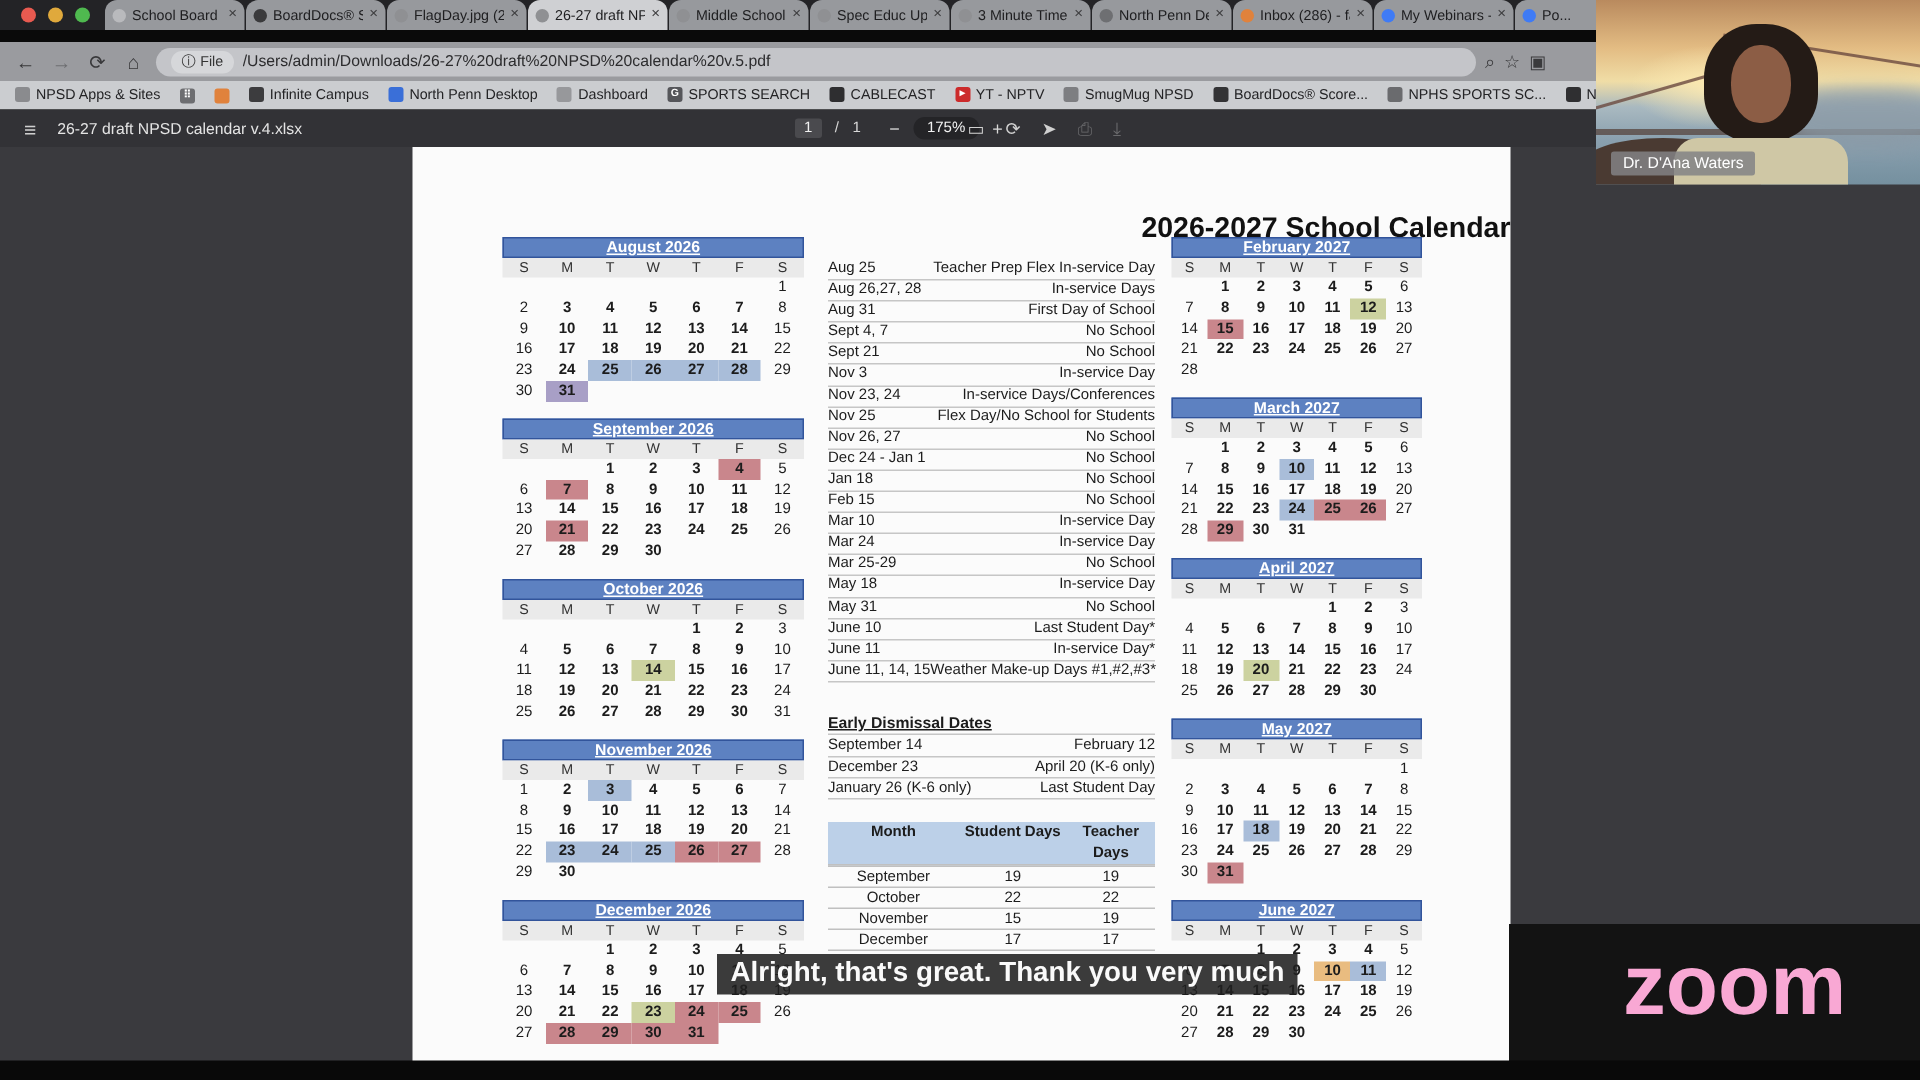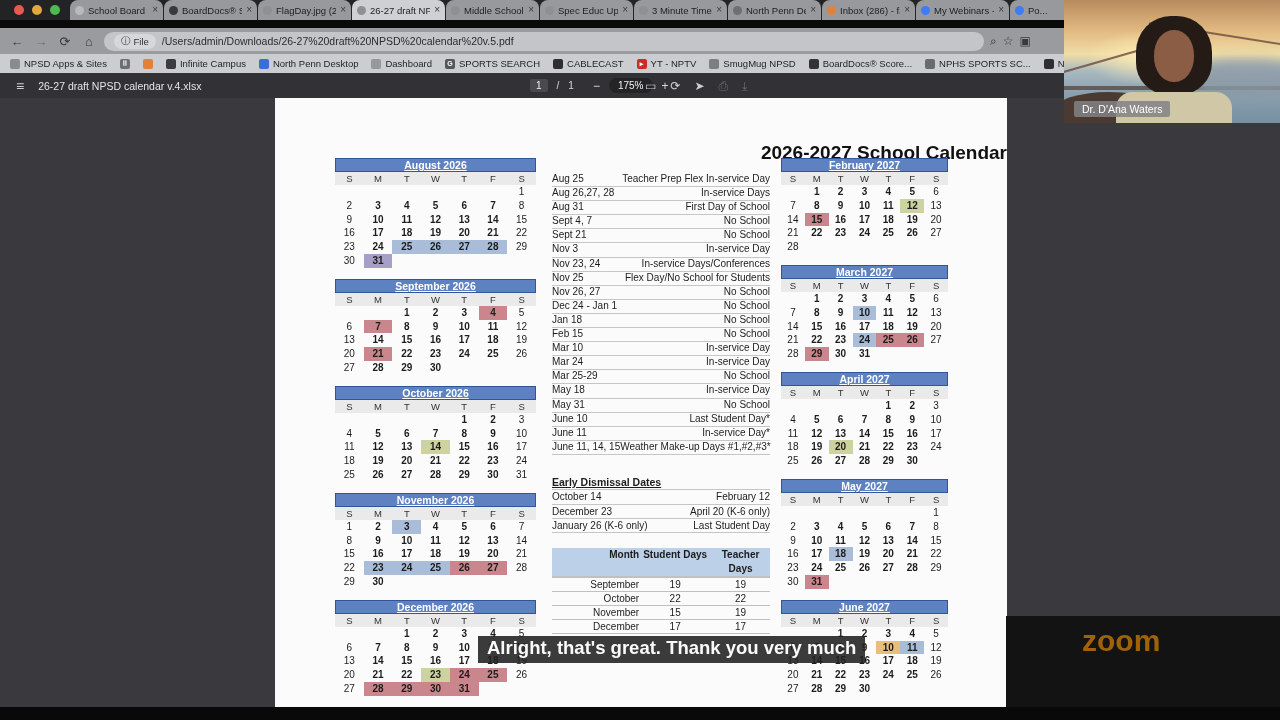--- a/index.html
+++ b/index.html
@@ -23,21 +23,21 @@
   .navic { font-size:13px; color:#38383a; width:18px; text-align:center; }
   .navic.dim { opacity:.45; }
   #addressbar { height:19px; flex:0 0 auto; width:880px; background:#c4c5c9; border-radius:11px;
                 display:flex; align-items:center; padding:0 10px; gap:6px; }
   .chip { background:#d6d7da; border-radius:9px; font-size:9.5px; color:#333; padding:1px 7px; display:flex; gap:3px; align-items:center; }
   #url { font-size:10.5px; color:#2c2c2e; white-space:nowrap; overflow:hidden; }
   .barright { font-size:12px; color:#3a3a3c; }
 
   #bookmarksbar { position:absolute; left:0; top:54px; width:1280px; height:19px; background:#cbcdd0;
                   display:flex; align-items:center; gap:13px; padding:0 10px; overflow:hidden; }
-  .bm { display:flex; align-items:flex-end; gap:4px; flex:0 0 auto; }
+  .bm { display:flex; align-items:flex-start; gap:4px; flex:0 0 auto; }
   .bm .bmic { width:10px; height:10px; border-radius:2px; font-size:7px; color:#fff; text-align:center; line-height:10px; font-weight:bold; }
   .bm .bmlabel { font-size:9.5px; color:#242426; white-space:nowrap; }
 
   
   #pdfbar { position:absolute; left:0; top:73px; width:1280px; height:25px; background:#323236;
             display:flex; align-items:center; color:#dedede; }
   #pdfbar .hmb { font-size:14px; padding:0 14px 0 16px; color:#cfcfcf; }
   #pdftitle { font-size:10.5px; color:#e4e4e4; }
   #pdfcenter { position:absolute; left:530px; display:flex; align-items:center; gap:9px; }
   .pagebox { background:#4a4a4e; border-radius:2px; font-size:10px; padding:1px 6px; color:#f0f0f0; }
@@ -73,30 +73,30 @@
   #events { margin-top:9px; }
   .evrow { display:flex; justify-content:space-between; border-bottom:1px solid #c6c6c6;
            font-size:10px; line-height:12.6px; padding-bottom:0.5px; }
   .evrow .ed { white-space:nowrap; }
   .evrow .et { text-align:right; white-space:nowrap; }
   #dismissal { margin-top:21px; }
   #dismissal .dhead { font-size:10.5px; font-weight:bold; text-decoration:underline; border-bottom:1px solid #c6c6c6; line-height:13.5px;}
   .disrow { display:flex; justify-content:space-between; border-bottom:1px solid #c6c6c6; font-size:10px; line-height:13.2px; }
   #daystable { margin-top:15px; }
   .trow { display:flex; border-bottom:1px solid #c0c0c0; font-size:10px; line-height:13.2px; }
-  .trow .c1 { width:40%; text-align:right; }
+  .trow .c1 { width:40%; text-align:center; }
   .trow .c2 { width:33%; text-align:center; }
   .trow .c3 { width:27%; text-align:center; }
   .trow.thead { background:#bcd0e8; font-weight:bold; line-height:13.8px; }
 
   
   #caption { position:absolute; left:478px; top:636px; background:rgba(32,32,32,.88); color:#fafafa;
              font-size:18.5px; font-weight:bold; padding:1px 9px 4px; white-space:nowrap; z-index:30; }
   #wmbox { position:absolute; left:1006px; top:616px; width:274px; height:104px; background:#131313; z-index:20; }
-  #wm { position:absolute; left:76px; top:8px; font-size:30px; font-weight:bold; color:#a16207; letter-spacing:0px; }
+  #wm { position:absolute; left:76px; top:8px; font-size:57px; font-weight:bold; color:#f9a8d4; letter-spacing:0px; }
   #bottomstrip { position:absolute; left:0; top:707px; width:1280px; height:13px; background:#090909; z-index:25; }
   #topstrip { position:absolute; left:0; top:0; width:1280px; height:8px; background:#090909; }
 
   
   #video { position:absolute; left:1064px; top:0; width:216px; height:123px; overflow:hidden; z-index:40;
            background:linear-gradient(180deg,#b98a5e 0%,#e3bc83 26%,#f0dda6 44%,#a9b9c0 58%,#8aa0af 76%,#75909f 100%); }
   #sunglow { position:absolute; left:18px; top:28px; width:120px; height:60px;
              background:radial-gradient(ellipse at center, rgba(255,236,180,.85), rgba(255,236,180,0) 65%); }
   .cable { position:absolute; height:0; border-top:2px solid #6b4a40; opacity:.8; }
   #cable1 { left:-30px; top:58px; width:150px; transform:rotate(-16deg); }
@@ -621,21 +621,21 @@
             </div>
             <div class="evrow">
               <span class="ed">June 11, 14, 15</span>
               <span class="et">Weather Make-up Days #1,#2,#3*</span>
             </div>
           </div>
         <div id="dismissal">
           <div class="dhead">Early Dismissal Dates</div>
           <div id="disrows">
               <div class="disrow">
-                <span>October 14</span>
+                <span>September 14</span>
                 <span>February 12</span>
               </div>
               <div class="disrow">
                 <span>December 23</span>
                 <span>April 20 (K-6 only)</span>
               </div>
               <div class="disrow">
                 <span>January 26 (K-6 only)</span>
                 <span>Last Student Day</span>
               </div>

